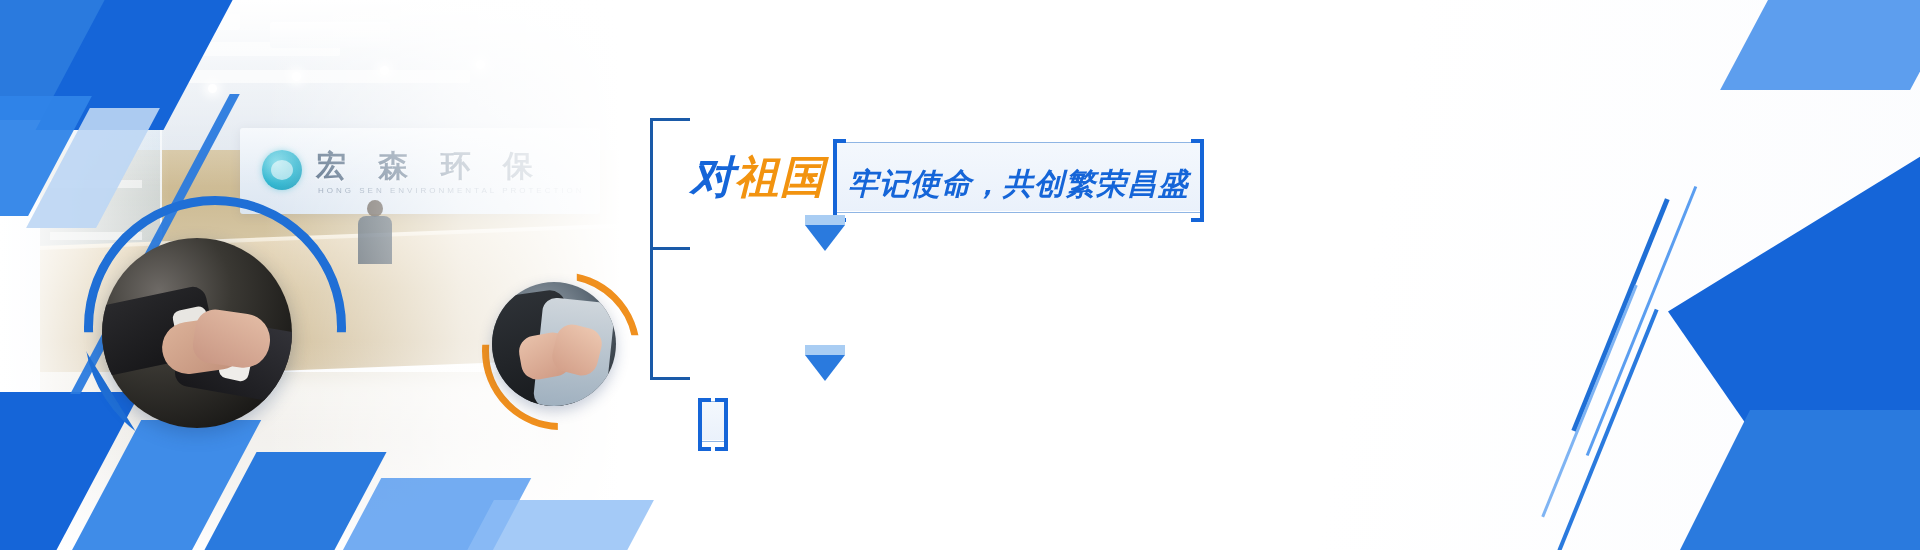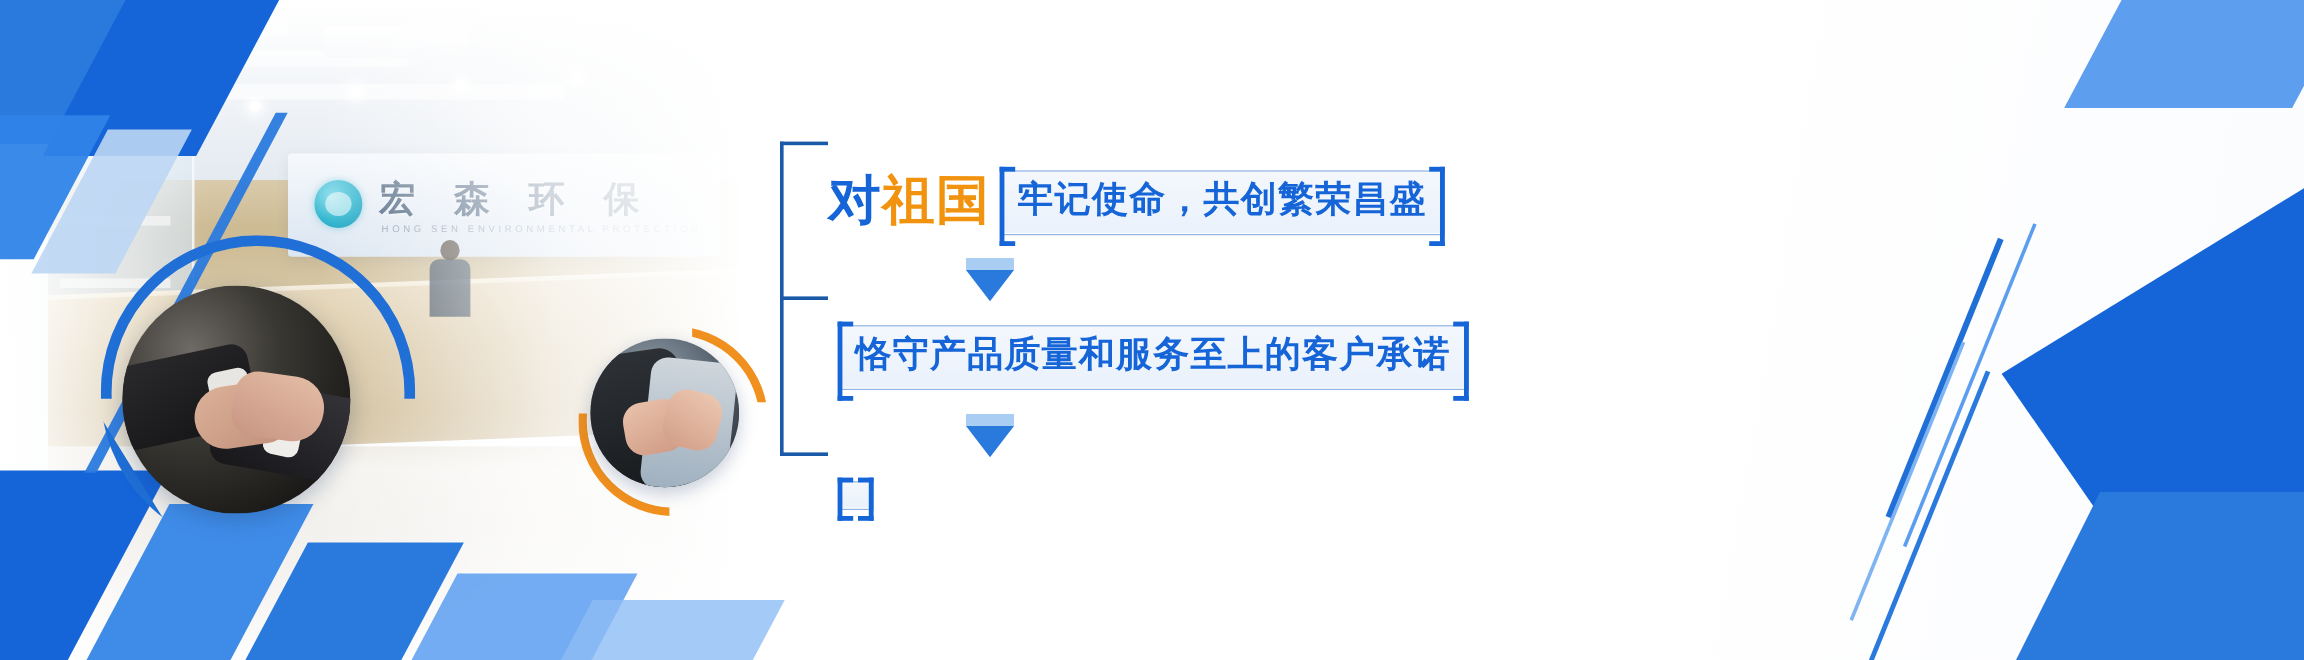--- a/index.html
+++ b/index.html
@@ -115,34 +115,34 @@
 
   
   .content{position:absolute;left:650px;top:60px;width:760px;height:400px;}
   .tree{position:absolute;left:0;top:58px;width:42px;height:262px;}
   .tree-vert{position:absolute;left:0;top:0;width:3px;height:262px;background:#1a5aa8;}
   .tree-arm{position:absolute;left:0;width:40px;height:3px;background:#1a5aa8;}
   .arm0{top:0;}
   .arm1{top:129px;}
   .arm2{top:259px;}
 
-  .row{position:absolute;left:40px;display:flex;align-items:center;white-space:nowrap;}
+  .row{position:absolute;left:40px;display:flex;align-items:center;white-space:nowrap;font-style:italic;}
   .r0{top:82px;}
   .r1{top:211px;}
   .r2{top:341px;}
 
   .lead{font-size:44px;font-weight:700;line-height:1;letter-spacing:1px;}
   .lead .blue{color:#1565d8;}
   .lead .orange{color:#f2930f;}
 
   .chip{
     margin-left:10px;
     font-size:30px;font-weight:700;color:#1565d8;
     letter-spacing:1px;line-height:1;
-    padding:10px 13px 12px 13px;
+    padding:27px 13px 12px 13px;
     background:linear-gradient(180deg,#f4f8fd 0%,#eaf1fb 100%);
     position:relative;
   }
   
   .chip:before{content:"";position:absolute;left:0;top:0;width:100%;height:100%;
     border:1px solid #8fb5e4;pointer-events:none;}
   .chip:after{content:"";position:absolute;left:-2px;top:-3px;width:9px;height:calc(100% + 6px);
     border-left:4px solid #1565d8;border-top:4px solid #1565d8;border-bottom:4px solid #1565d8;
     pointer-events:none;}
   .chip .cap-r{position:absolute;right:-2px;top:-3px;width:9px;height:calc(100% + 6px);
@@ -259,24 +259,20 @@
         <span class="cap-r"></span>
       </div>
     </div>
 
     <div class="arrow a0">
       <div class="bar"></div>
       <div class="tri"></div>
     </div>
 
     <div class="row r1">
-      <div class="chip">
-        <span>恪守产品质量和服务至上的客户承诺</span>
-        <span class="cap-r"></span>
-      </div>
     </div>
 
     <div class="arrow a1">
       <div class="bar"></div>
       <div class="tri"></div>
     </div>
 
     <div class="row r2">
       <div class="chip">
         <span class="cap-r"></span>

